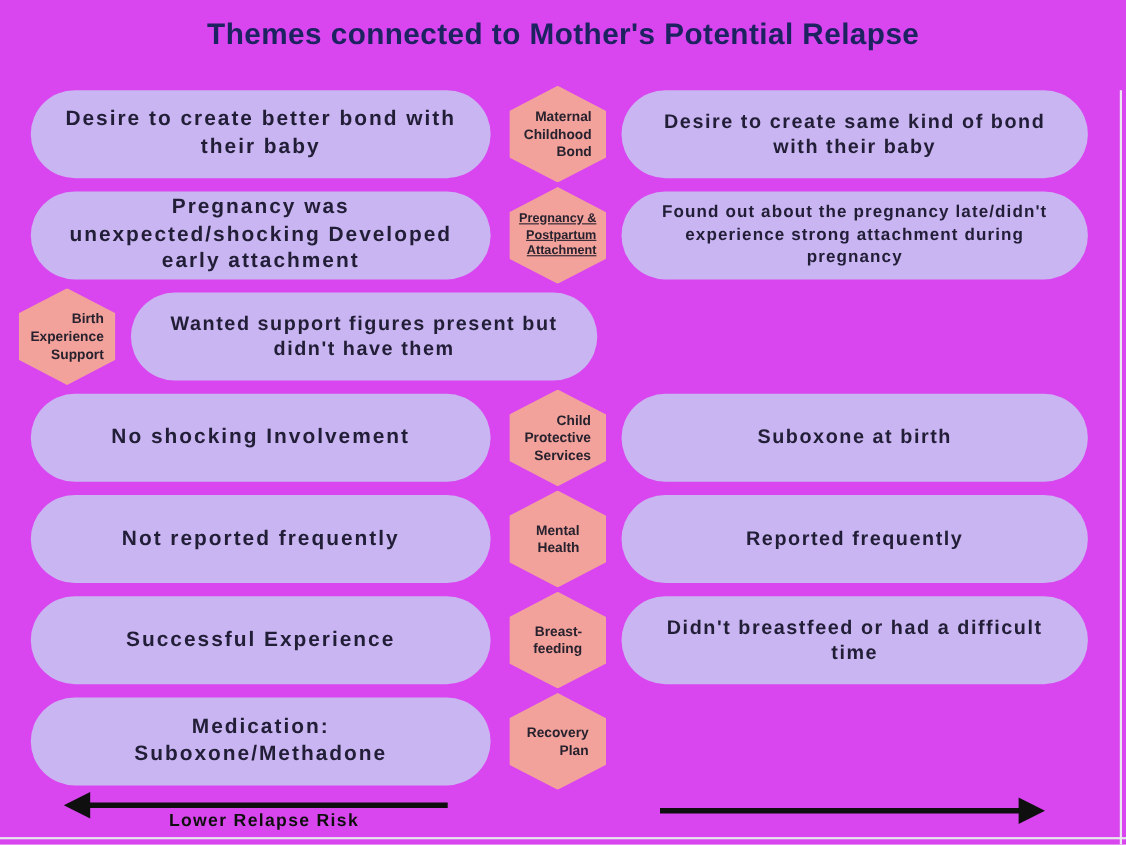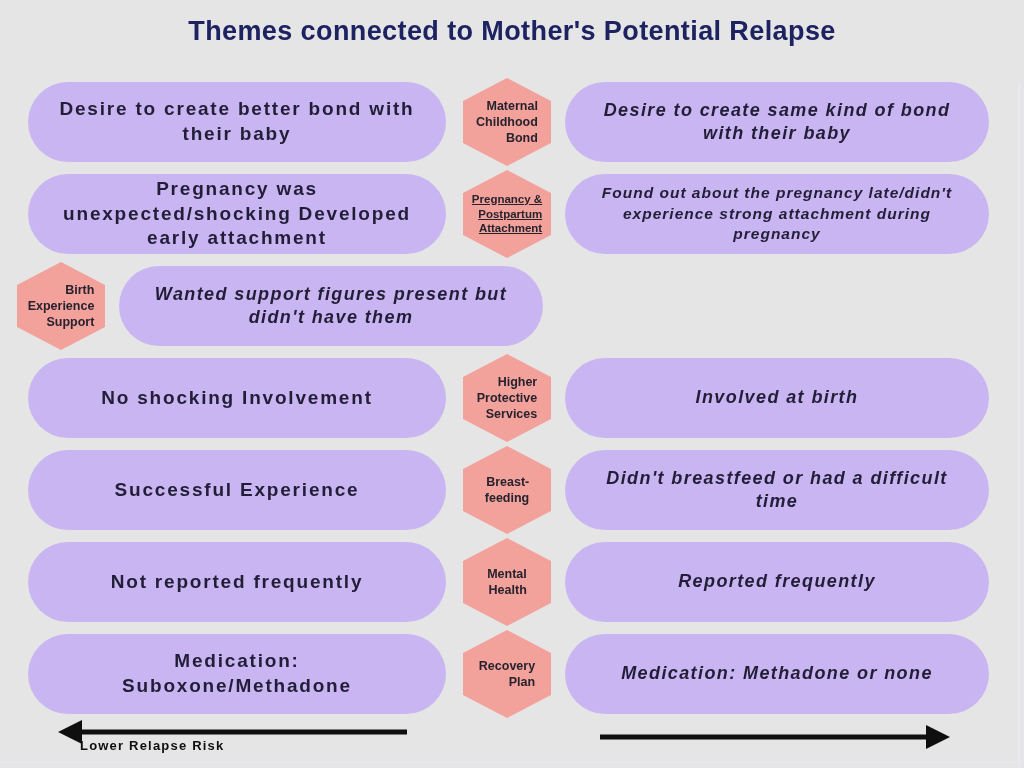--- a/index.html
+++ b/index.html
@@ -5,21 +5,21 @@
   html, body {
     margin: 0;
     padding: 0;
     background: #ffffff;
     font-family: "Liberation Sans", "DejaVu Sans", sans-serif;
   }
   .canvas {
     position: relative;
     width: 1024px;
     height: 768px;
-    background: #e5e5e5;
+    background: #d946ef;
     overflow: hidden;
   }
   .page-title {
     position: absolute;
     top: 16px;
     left: 0;
     width: 100%;
     margin: 0;
     text-align: center;
     font-size: 27px;
@@ -58,21 +58,20 @@
     font-size: 19px;
     letter-spacing: 1.8px;
     padding: 0 10px;
   }
   .pill.right {
     width: 424px;
     margin-left: 14px;
     font-size: 18px;
     letter-spacing: 1.4px;
     padding: 0 8px;
-    font-style: italic;
   }
   .pill.right.small {
     font-size: 15.5px;
     letter-spacing: 1px;
     line-height: 1.35;
   }
   .hex {
     box-sizing: border-box;
     width: 88px;
     height: 88px;
@@ -94,21 +93,22 @@
     font-size: 11.5px;
     text-decoration: underline;
   }
   .axis-svg {
     position: absolute;
     top: 700px;
     left: 0;
   }
   .axis-label {
     position: absolute;
-    font-size: 13px;
+    text-align: center;
+    font-size: 16px;
     font-weight: bold;
     letter-spacing: 1.2px;
     color: #0f0f0f;
     width: 320px;
   }
   .axis-label.lower  { left: 80px;  top: 738px; }
   .axis-label.higher { left: 615px; top: 743px; }
   .bottom-hairline {
     position: absolute;
     left: 0;
@@ -160,47 +160,46 @@
     <div class="row">
       <div class="hex">Birth
 Experience
 Support</div>
       <div class="pill right">Wanted support figures present but
 didn't have them</div>
     </div>
 
     <div class="row">
       <div class="pill left">No shocking Involvement</div>
-      <div class="hex">Higher
+      <div class="hex">Child
 Protective
 Services</div>
-      <div class="pill right">Involved at birth</div>
+      <div class="pill right">Suboxone at birth</div>
+    </div>
+
+    <div class="row">
+      <div class="pill left">Not reported frequently</div>
+      <div class="hex">Mental
+Health</div>
+      <div class="pill right">Reported frequently</div>
     </div>
 
     <div class="row">
       <div class="pill left">Successful Experience</div>
       <div class="hex">Breast-
 feeding</div>
       <div class="pill right">Didn't breastfeed or had a difficult
 time</div>
     </div>
 
     <div class="row">
-      <div class="pill left">Not reported frequently</div>
-      <div class="hex">Mental
-Health</div>
-      <div class="pill right">Reported frequently</div>
-    </div>
-
-    <div class="row">
       <div class="pill left">Medication:
 Suboxone/Methadone</div>
       <div class="hex">Recovery
 Plan</div>
-      <div class="pill right">Medication: Methadone or none</div>
     </div>
 
   </div>
 
   <svg class="axis-svg" width="1024" height="68" viewBox="0 0 1024 68">
     <g>
       <line x1="407" y1="32" x2="76" y2="32" stroke="#0f0f0f" stroke-width="5"></line>
       <polygon points="58,32 82,20 82,44" fill="#0f0f0f"></polygon>
     </g>
     <g>

